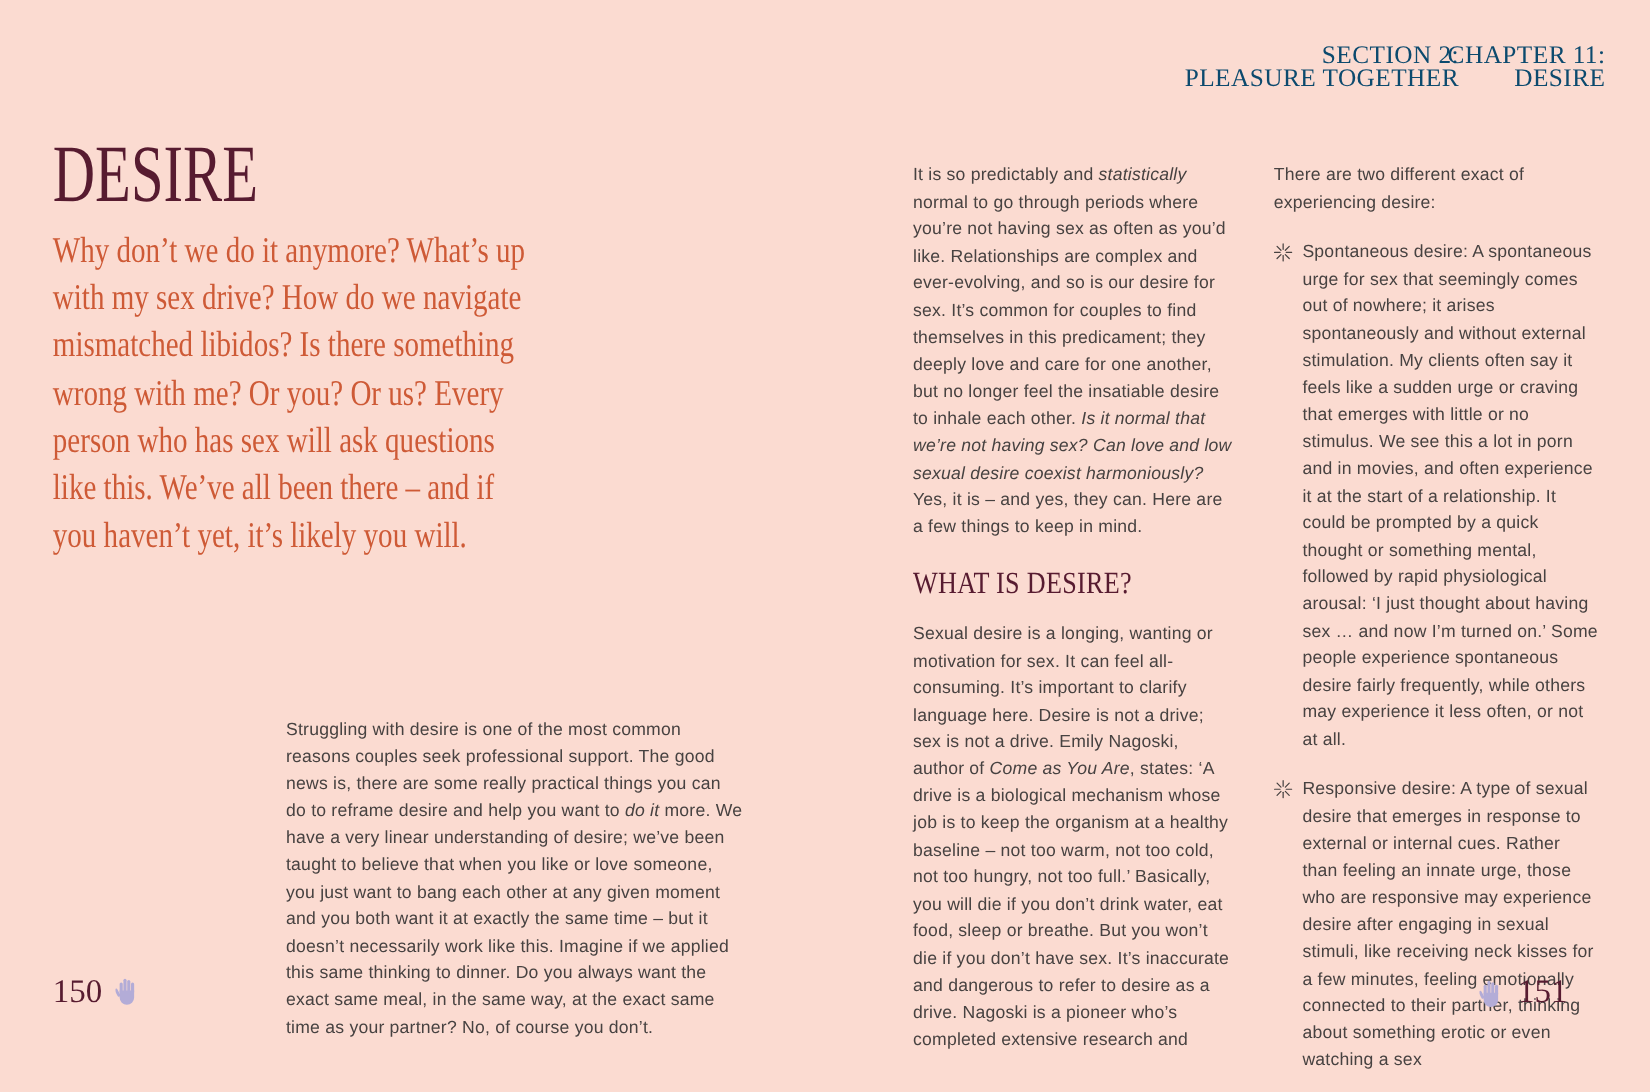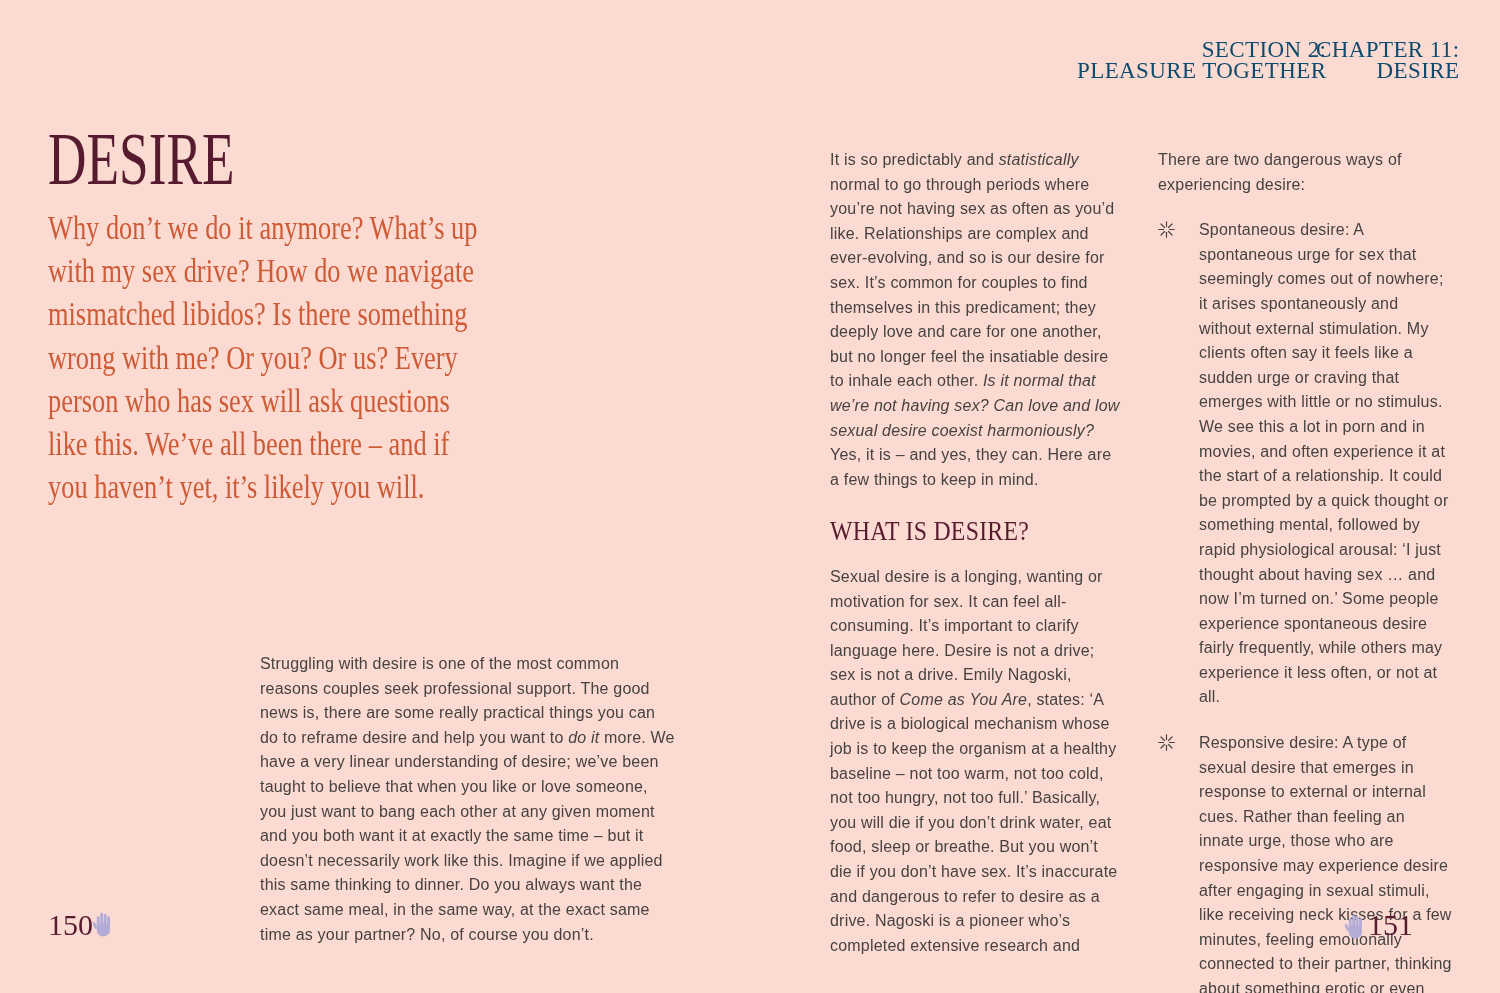--- a/index.html
+++ b/index.html
@@ -62,29 +62,29 @@
     font-size: 28px; font-weight: 400;
     color: #571b30; letter-spacing: 0.3px;
     margin: 27px 0 21px 0;
     transform: scaleX(0.85); transform-origin: left top;
     white-space: nowrap;
   }
 
   em { font-style: italic; }
 
   
-  .bullet { display: flex; gap: 24px; margin-top: 21px; }
+  .bullet { display: flex; gap: 9px; margin-top: 21px; }
   .bullet-star { flex: 0 0 17px; width: 17px; height: 19px; margin-top: 3px; }
   .bullet-star svg { display: block; width: 17px; height: 17px; }
   .bullet-text { flex: 1; }
 
   
   .folio {
-    position: absolute; top: 908px;
-    display: flex; align-items: center; 
+    position: absolute; top: 885px;
+    display: flex; align-items: center; gap: 12px;
     font-family: "Liberation Serif", serif;
     font-size: 30px; color: #571b30;
   }
   .folio.left { left: 48px; }
   .folio.right { left: 1345px; align-items: flex-end; }
   .hand-icon { width: 23px; height: 30px; }
   .hand-icon svg { display: block; width: 23px; height: 30px; }
 </style>
 </head>
 <body>
@@ -114,21 +114,21 @@
 
   <div class="left-body body-copy"><span>Struggling with desire is one of the most common reasons couples seek professional support. The good news is, there are some really practical things you can do to reframe desire and help you want to </span><em>do it</em><span> more. We have a very linear understanding of desire; we’ve been taught to believe that when you like or love someone, you just want to bang each other at any given moment and you both want it at exactly the same time – but it doesn’t necessarily work like this. Imagine if we applied this same thinking to dinner. Do you always want the exact same meal, in the same way, at the exact same time as your partner? No, of course you don’t.</span></div>
 
   <div class="col col-1 body-copy">
     <p><span>It is so predictably and </span><em>statistically</em><span> normal to go through periods where you’re not having sex as often as you’d like. Relationships are complex and ever-evolving, and so is our desire for sex. It’s common for couples to find themselves in this predicament; they deeply love and care for one another, but no longer feel the insatiable desire to inhale each other. </span><em>Is it normal that we’re not having sex? Can love and low sexual desire coexist harmoniously?</em><span> Yes, it is – and yes, they can. Here are a few things to keep in mind.</span></p>
     <h2 class="sub-heading">WHAT IS DESIRE?</h2>
     <p><span>Sexual desire is a longing, wanting or motivation for sex. It can feel all-consuming. It’s important to clarify language here. Desire is not a drive; sex is not a drive. Emily Nagoski, author of </span><em>Come as You Are</em><span>, states: ‘A drive is a biological mechanism whose job is to keep the organism at a healthy baseline – not too warm, not too cold, not too hungry, not too full.’ Basically, you will die if you don’t drink water, eat food, sleep or breathe. But you won’t die if you don’t have sex. It’s inaccurate and dangerous to refer to desire as a drive. Nagoski is a pioneer who’s completed extensive research and</span></p>
   </div>
 
   <div class="col col-2 body-copy">
-    <p>There are two dangerous ways of experiencing desire:</p>
+    <p>There are two different exact of experiencing desire:</p>
 
     <div class="bullet">
       <span class="bullet-star">
         <svg viewBox="0 0 24 24" fill="none" stroke="#474241" stroke-width="1.6" stroke-linecap="round">
           <line x1="12" y1="1" x2="12" y2="8"></line>
             <line x1="12" y1="16" x2="12" y2="23"></line>
           <line x1="1" y1="12" x2="8" y2="12"></line>
             <line x1="16" y1="12" x2="23" y2="12"></line>
           <line x1="4.2" y1="4.2" x2="9.2" y2="9.2"></line>
             <line x1="14.8" y1="14.8" x2="19.8" y2="19.8"></line>

